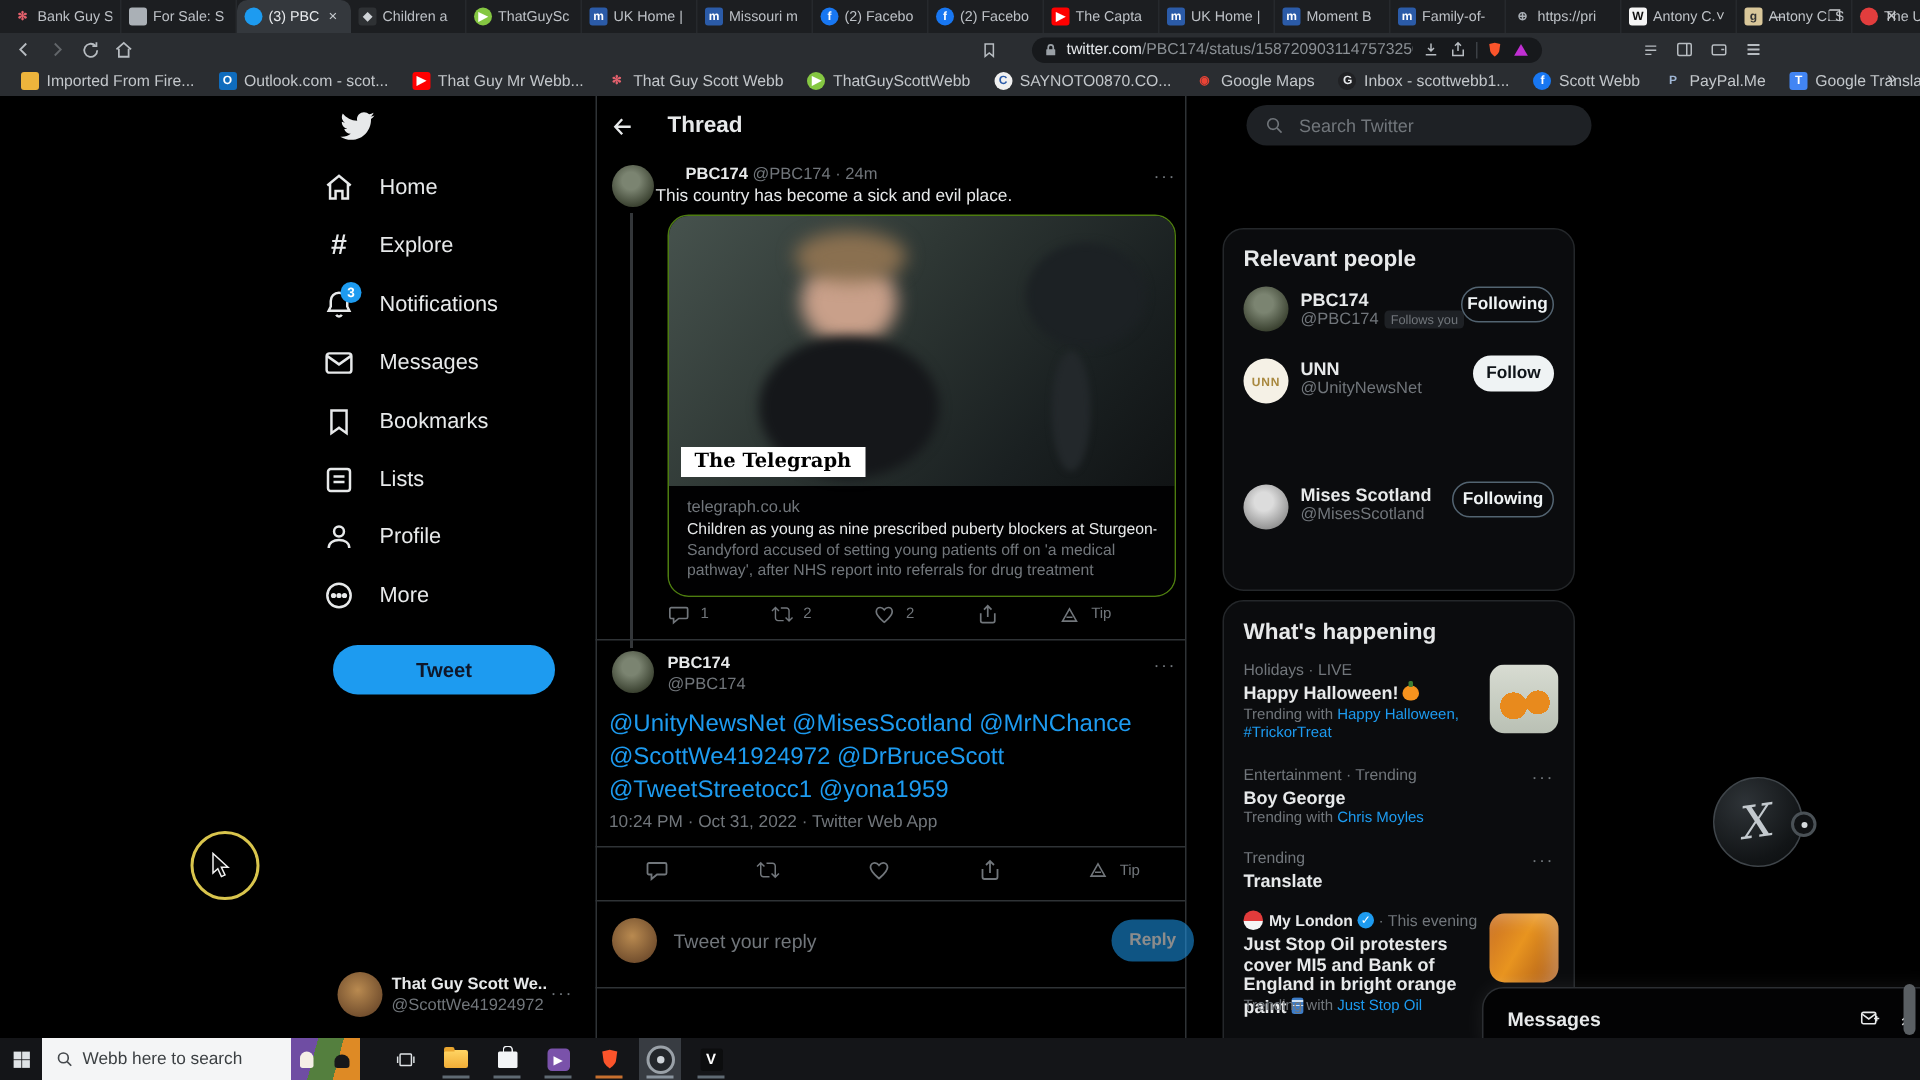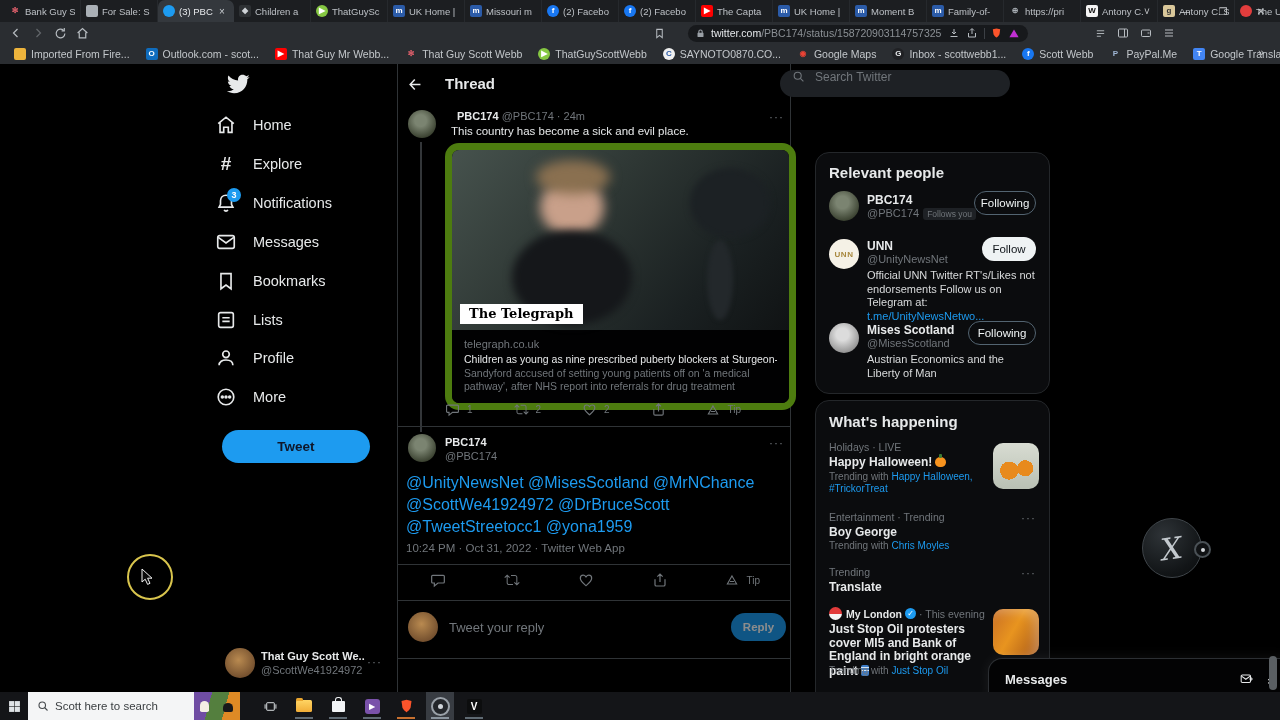--- a/index.html
+++ b/index.html
@@ -40,29 +40,29 @@
   .navrow .nico{width:22px;height:22px;position:relative;flex:0 0 22px;}
   .navbadge{position:absolute;top:-4px;right:-4px;min-width:14px;height:14px;border-radius:7px;
     color:#fff;font-size:9px;font-weight:bold;display:flex;align-items:center;justify-content:center;}
   .tweetbtn{position:absolute;left:222px;top:366px;width:148px;height:33px;border-radius:17px;border:none;
     color:#0f172a;font-weight:bold;font-size:13.5px;font-family:inherit;}
   .avatar{border-radius:50%;}
   .hline{position:absolute;left:0;width:393px;height:1px;background:#2f3336;}
   .muted{color:#71767b;}
   .actrow{position:absolute;display:flex;justify-content:space-between;align-items:center;color:#71767b;}
   .actgrp{display:flex;align-items:center;gap:7px;font-size:10px;}
-  .card{position:absolute;left:48px;top:79px;width:337px;border:7px solid #4d7c0f;border-radius:14px;overflow:hidden;}
+  .card{position:absolute;left:48px;top:79px;width:337px;border:1px solid #4d7c0f;border-radius:14px;overflow:hidden;}
   .cardimg{position:relative;width:100%;height:180px;
     background:linear-gradient(130deg,#46524d 0%,#2e3734 40%,#1a2021 75%,#101314 100%);}
   .blob{position:absolute;border-radius:50%;filter:blur(6px);}
   .tgbox{position:absolute;left:8px;bottom:6px;background:#fff;color:#000;padding:2px 9px 3px;
     font-family:"DejaVu Serif",serif;font-weight:bold;font-size:13px;}
   .cardbody{padding:8px 12px 10px;background:#010102;}
   .rail-card{position:absolute;background:#0b0c0e;border:1px solid #24272a;border-radius:14px;}
-  .pill-btn{border-radius:13px;font-weight:normal;font-size:11.5px;display:flex;align-items:center;justify-content:center;
+  .pill-btn{border-radius:13px;font-weight:bold;font-size:11.5px;display:flex;align-items:center;justify-content:center;
     font-family:inherit;}
   .pill-outline{border:1px solid #536471;color:#eff3f4;background:transparent;}
   .pill-solid{background:#eff3f4;color:#0f1419;border:none;}
   .followsyou{background:#1e2125;color:#71767b;font-size:8.5px;border-radius:3px;padding:1px 4px;margin-left:4px;}
   .linkblue{color:#1d9bf0;}
   .dots{color:#71767b;font-size:12px;letter-spacing:1px;}
   .trend-cat{color:#71767b;font-size:10.5px;}
   .trend-title{color:#e7e9ea;font-size:12px;font-weight:bold;}
   .trend-with{color:#71767b;font-size:10px;}
   .thumb{position:absolute;width:46px;height:46px;border-radius:10px;overflow:hidden;}
@@ -503,21 +503,21 @@
 
       <div class="avatar a" style="left:11px;top:46px;width:28px;height:28px;background:radial-gradient(circle at 45% 38%,#7b8471 25%,#39402f 75%)"></div>
       <div class="a" style="left:23px;top:78px;width:2px;height:290px;background:#333639"></div>
       <div class="a nowrap" style="left:60px;top:46px;width:300px;font-size:11px">
         <span style="color:#e7e9ea;font-weight:bold">PBC174</span>
         <span class="muted"> <span>@PBC174</span>
         <span>·</span>
         <span>24m</span></span>
       </div>
       <div class="a dots" style="left:372px;top:46px">···</div>
-      <div class="a" style="left:54px;top:61px;width:330px;color:#e7e9ea;font-size:11.5px">This country has become a sick and evil place.</div>
+      <div class="a" style="left:40px;top:61px;width:330px;color:#e7e9ea;font-size:11.5px">This country has become a sick and evil place.</div>
 
       <div class="card">
         <div class="cardimg">
           <div class="blob" style="left:88px;top:28px;width:64px;height:58px;background:#c9a08a"></div>
           <div class="blob" style="left:84px;top:10px;width:74px;height:34px;background:#8a7050"></div>
           <div class="blob" style="left:60px;top:80px;width:120px;height:95px;background:#15171a;filter:blur(4px)"></div>
           <div class="blob" style="left:238px;top:18px;width:80px;height:70px;background:#1c2124;filter:blur(3px)"></div>
           <div class="blob" style="left:255px;top:90px;width:26px;height:80px;background:#23282b;filter:blur(2px)"></div>
           <div class="tgbox">The Telegraph</div>
         </div>
@@ -594,25 +594,25 @@
           <svg width="14" height="14" viewBox="0 0 24 24" fill="none" stroke="#71767b" stroke-width="1.8">
               <path d="M12 5 L20 19 H4 Z M8.5 14.5 h7"></path>
             </svg>
           <span style="font-size:10px">Tip</span>
           </span>
       </div>
       <div class="hline" style="top:536px"></div>
 
       <div class="avatar a" style="left:11px;top:548px;width:30px;height:30px;background:radial-gradient(circle at 45% 40%,#b98a50,#5a3a22)"></div>
       <div class="a muted" style="left:52px;top:556px;font-size:13px">Tweet your reply</div>
-      <button class="a" style="left: 334px; top: 549px; width: 55px; height: 28px; border-radius: 14px; border: none; color: rgb(255, 255, 255); font-weight: bold; font-size: 11.5px; opacity: 0.55; font-family: inherit; background-color: rgb(29, 155, 240);">Reply</button>
+      <button class="a" style="left: 344px; top: 549px; width: 55px; height: 28px; border-radius: 14px; border: none; color: rgb(255, 255, 255); font-weight: bold; font-size: 11.5px; opacity: 0.55; font-family: inherit; background-color: rgb(29, 155, 240);">Reply</button>
       <div class="hline" style="top:594px"></div>
     </div>
 
-    <div class="a" style="left:780px;top:6px;width:230px;height:27px;border-radius:14px;background:#1e2125;display:flex;gap:10px;padding:0 12px;box-sizing:border-box">
+    <div class="a" style="left:831px;top:6px;width:230px;height:27px;border-radius:14px;background:#1e2125;display:flex;align-items:center;gap:10px;padding:0 12px;box-sizing:border-box">
       <svg width="13" height="13" viewBox="0 0 24 24" fill="none" stroke="#71767b" stroke-width="2">
           <circle cx="10.5" cy="10.5" r="6.5"></circle>
           <path d="M15.5 15.5 L21 21"></path>
         </svg>
       <span class="muted" style="font-size:12px">Search Twitter</span>
     </div>
 
     <div class="rail-card" style="left:815px;top:88px;width:233px;height:240px">
       <div class="a" style="left:13px;top:11px;color:#e7e9ea;font-size:15px;font-weight:bold">Relevant people</div>
 
@@ -620,29 +620,25 @@
       <div class="a" style="left:51px;top:40px;font-size:12px;font-weight:bold;color:#e7e9ea">PBC174</div>
       <div class="a" style="left:51px;top:54px;font-size:11px;color:#71767b">
         <span>@PBC174</span><span class="followsyou">Follows you</span>
       </div>
       <button class="pill-btn pill-outline a" style="left:158px;top:38px;width:62px;height:24px">Following</button>
 
       <div class="avatar a" style="left:13px;top:86px;width:30px;height:30px;background:#f5f1e6;display:flex;align-items:center;justify-content:center;font-size:8px;font-weight:bold;color:#a8883e;letter-spacing:.5px">UNN</div>
       <div class="a" style="left:51px;top:86px;font-size:12px;font-weight:bold;color:#e7e9ea">UNN</div>
       <div class="a" style="left:51px;top:100px;font-size:11px;color:#71767b">@UnityNewsNet</div>
       <button class="pill-btn pill-solid a" style="left:166px;top:84px;width:54px;height:24px">Follow</button>
-      <div class="a" style="left:51px;top:116px;width:172px;font-size:11px;line-height:13.5px;color:#d9dbdc">
-        <span>Official UNN Twitter RT's/Likes not endorsements Follow us on Telegram at: </span><span class="linkblue">t.me/UnityNewsNetwo...</span>
-      </div>
 
       <div class="avatar a" style="left:13px;top:170px;width:30px;height:30px;background:radial-gradient(circle at 45% 38%,#dcdcdc 25%,#8a8a8a 80%)"></div>
       <div class="a" style="left:51px;top:170px;font-size:12px;font-weight:bold;color:#e7e9ea">Mises Scotland</div>
       <div class="a" style="left:51px;top:184px;font-size:11px;color:#71767b">@MisesScotland</div>
       <button class="pill-btn pill-outline a" style="left:152px;top:168px;width:68px;height:24px">Following</button>
-      <div class="a" style="left:51px;top:200px;width:172px;font-size:11px;line-height:13.5px;color:#d9dbdc">Austrian Economics and the Liberty of Man</div>
     </div>
 
     <div class="rail-card" style="left:815px;top:336px;width:233px;height:360px;border-radius:14px 14px 0 0">
       <div class="a" style="left:13px;top:12px;color:#e7e9ea;font-size:15px;font-weight:bold">What's happening</div>
 
       <div>
         <div class="a trend-cat" style="left:13px;top:40px">Holidays · LIVE</div>
         <div class="a trend-title" style="left:13px;top:54px"><span>Happy Halloween!</span><span class="pumpkin"></span></div>
         <div class="a trend-with" style="left:13px;top:70px;width:160px;line-height:12px"><span>Trending with </span><span class="linkblue">Happy Halloween, #TrickorTreat</span></div>
         <div class="thumb" style="left:177px;top:42px;background:radial-gradient(circle at 35% 60%,#e88a1d 0 9px,transparent 9px),radial-gradient(circle at 70% 55%,#e88a1d 0 8px,transparent 8px),linear-gradient(#d8dcd2,#b9c0b4)"></div>
@@ -707,21 +703,21 @@
           <rect x="12.5" y="2" width="9.5" height="9.5"></rect>
           <rect x="2" y="12.5" width="9.5" height="9.5"></rect>
           <rect x="12.5" y="12.5" width="9.5" height="9.5"></rect>
         </svg>
     </div>
     <div class="tsearch">
       <svg style="margin-left:9px" width="12" height="12" viewBox="0 0 24 24" fill="none" stroke="#45494d" stroke-width="2.2">
           <circle cx="10.5" cy="10.5" r="6.5"></circle>
           <path d="M15.5 15.5 L21 21"></path>
         </svg>
-      <span class="txt">Scott here to search</span>
+      <span class="txt">Webb here to search</span>
       <span class="tsart"></span>
     </div>
     <div class="tb-ic" style="left:256px;width:28px">
       <svg width="13" height="13" viewBox="0 0 24 24" fill="none" stroke="#dfe3e6" stroke-width="1.8">
           <rect x="5" y="5" width="14" height="14" rx="1"></rect>
           <path d="M2 8 v8 M22 8 v8"></path>
         </svg>
     </div>
     <div class="tb-ic" style="left:290px;width:28px">
       <span style="width:16px;height:12px;background:linear-gradient(#ffd564,#f1ad37);border-radius:1.5px;position:relative">

